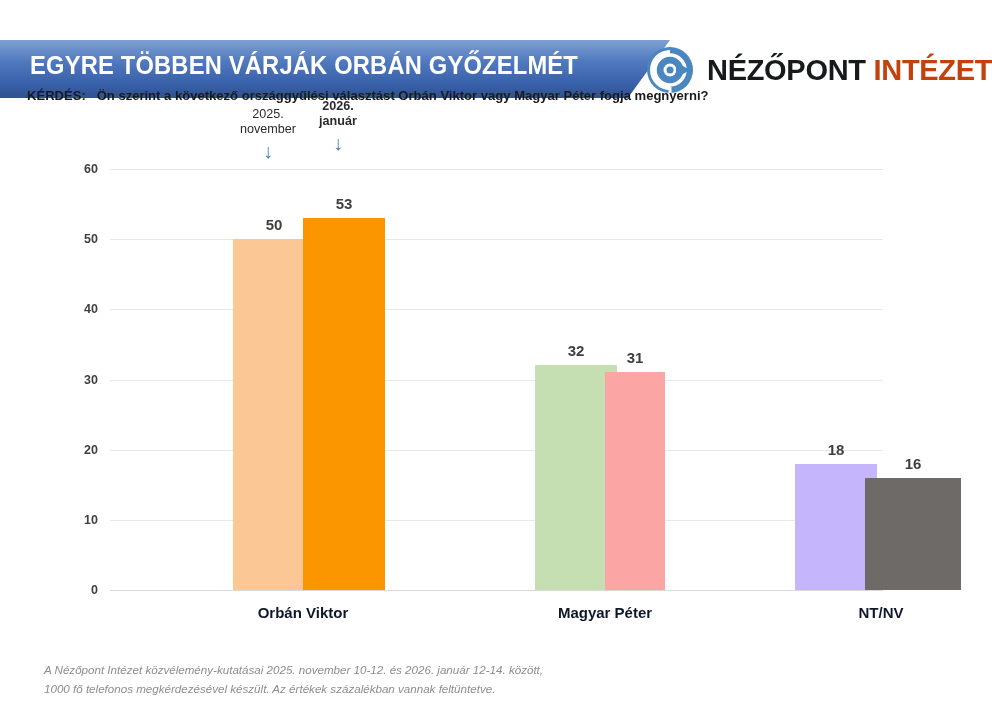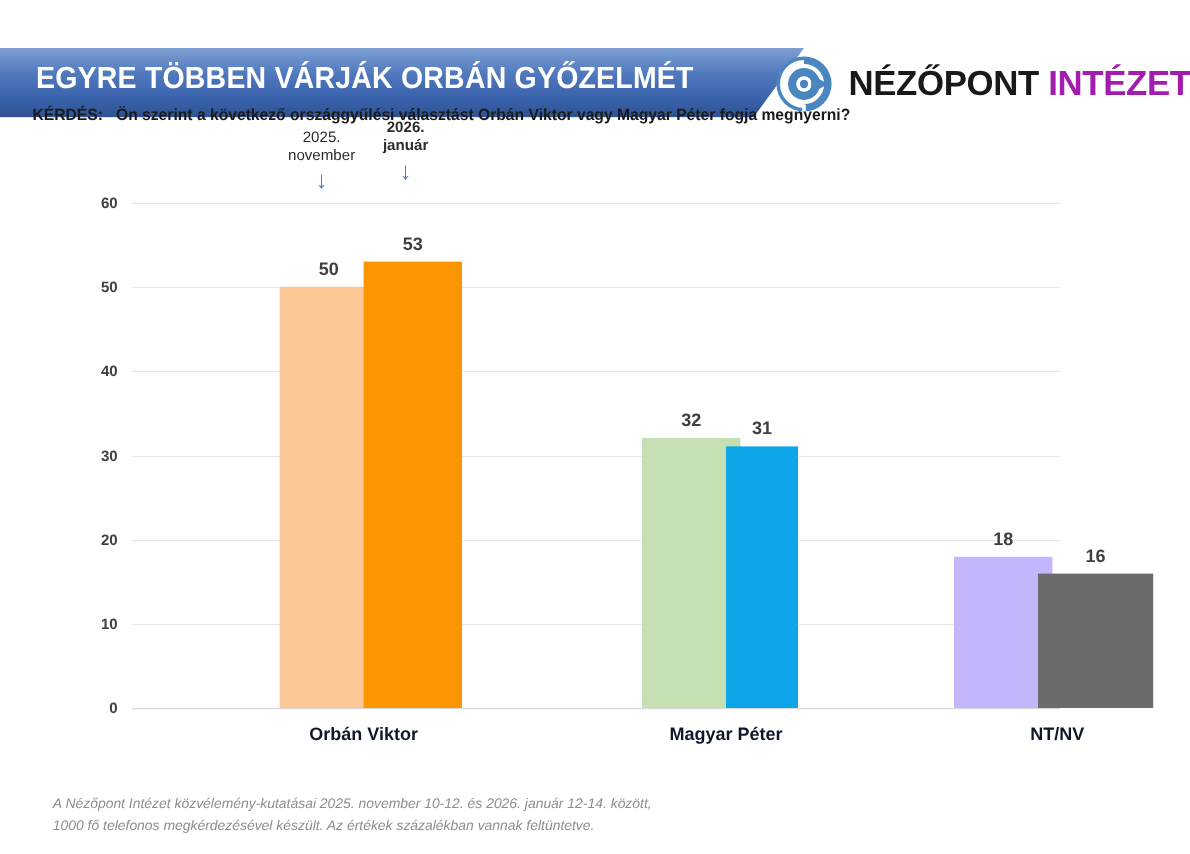--- a/index.html
+++ b/index.html
@@ -61,21 +61,21 @@
   }
   #logo-mark { width: 50px; height: 50px; display: block; }
   #logo-text {
     margin-left: 12px;
     font-size: 29px;
     font-weight: bold;
     letter-spacing: -0.3px;
     white-space: nowrap;
   }
   #logo-text .w1 { color: #18191b; }
-  #logo-text .w2 { color: #a21caf; }
+  #logo-text .w2 { color: #c2410c; }
 
   
   #question {
     position: absolute;
     left: 27px;
     top: 88px;
     font-size: 13.6px;
     color: #1a1a1a;
     font-weight: bold;
     white-space: nowrap;
@@ -236,21 +236,21 @@
         </div>
         <div class="annot" style="left: 228px; top: -70px; font-weight: bold;">
           <div>2026.</div>
           <div>január</div>
           <span class="arrow" style="color: rgb(74, 126, 187); font-size: 20px; line-height: 1;">↓</span>
         </div>
         <div class="cat-label" style="left: 193px;">Orbán Viktor</div>
         <div class="bar" style="left: 425px; width: 70px; height: 224.533px; background: rgb(197, 223, 178);">
           <span class="bar-value">32</span>
         </div>
-        <div class="bar" style="left: 495px; width: 48px; height: 217.517px; background: #0ea5e9;">
+        <div class="bar" style="left: 495px; width: 48px; height: 217.517px; background: #fca5a5;">
           <span class="bar-value">31</span>
         </div>
         <div class="cat-label" style="left: 495px;">Magyar Péter</div>
         <div class="bar" style="left: 685px; width: 70px; height: 126.3px; background: #c4b5fd;">
           <span class="bar-value">18</span>
         </div>
         <div class="bar" style="left: 755px; width: 84px; height: 112.267px; background: rgb(110, 106, 104);">
           <span class="bar-value">16</span>
         </div>
         <div class="cat-label" style="left: 755px; margin-left: 16px;">NT/NV</div>

